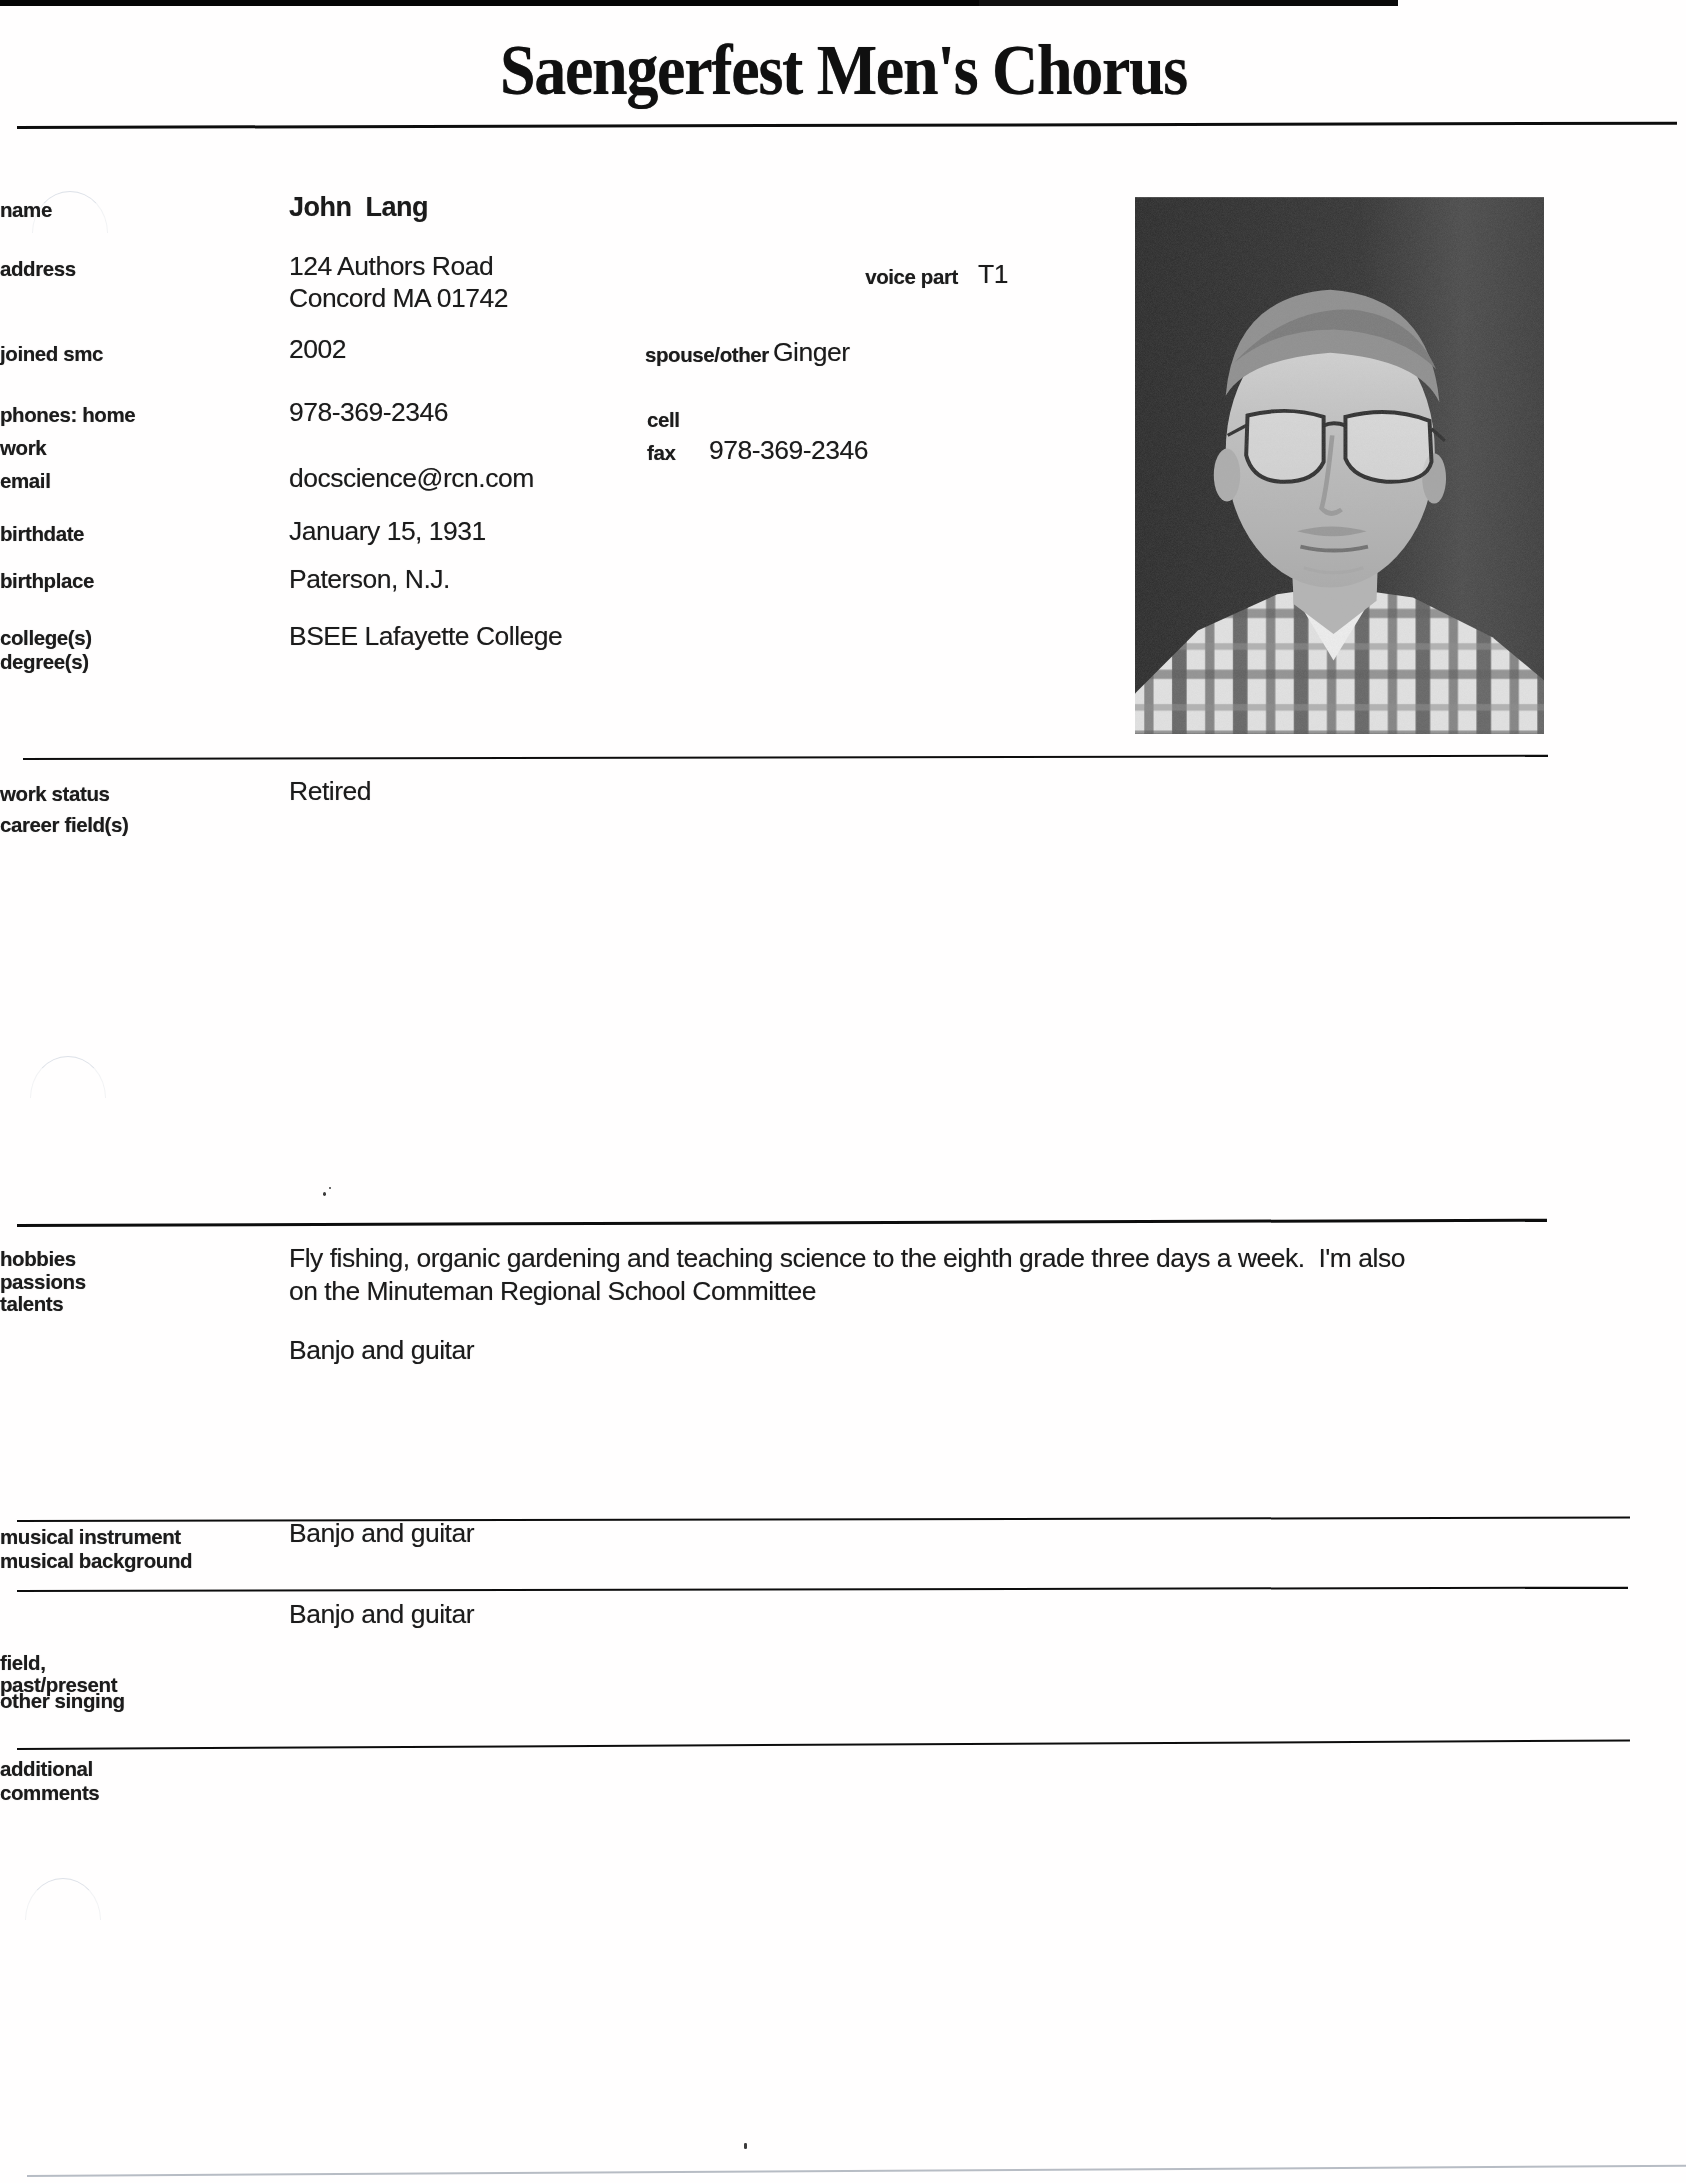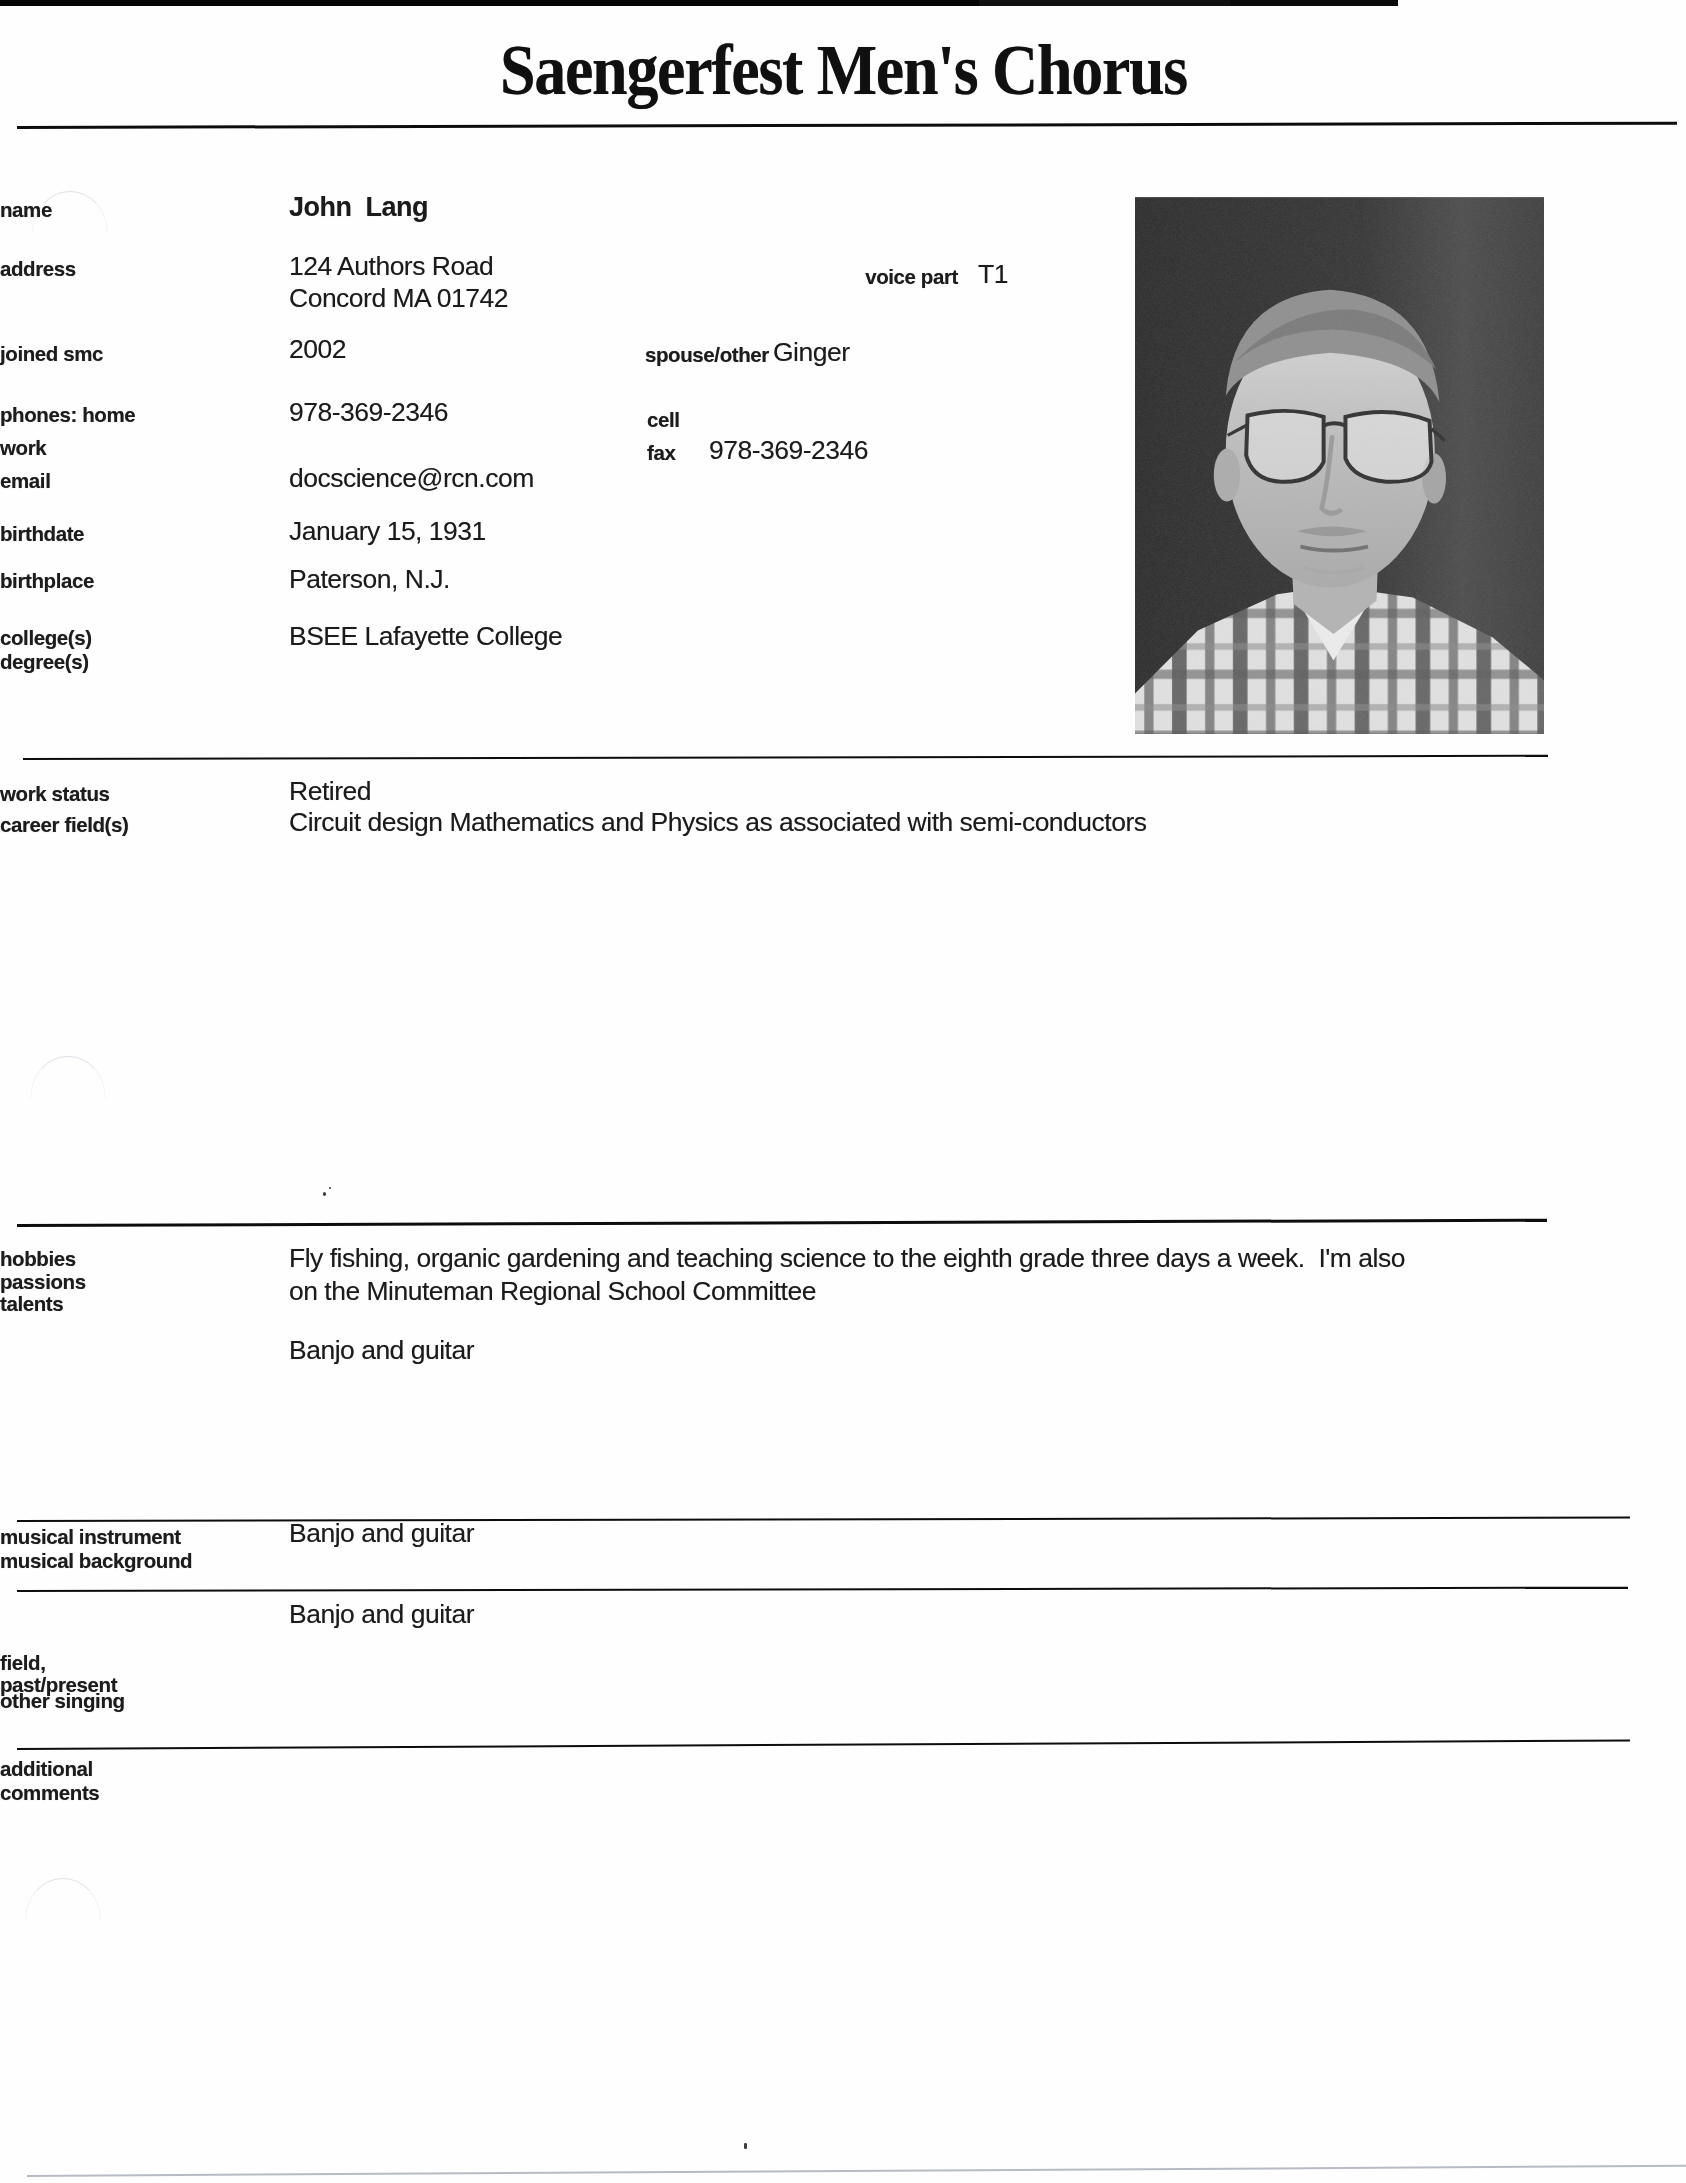--- a/index.html
+++ b/index.html
@@ -123,21 +123,20 @@
     <path d="M250 528 Q300 540 352 528" stroke="#6f6f6f" stroke-width="6" fill="none"></path>
     <path d="M255 560 Q300 575 345 560" stroke="#a8a8a8" stroke-width="5" fill="none"></path>
 
     <rect width="618" height="811" filter="url(#grain)" opacity="0.35"></rect>
   </svg>
 
   <div class="rule" style="left:23px;top:758px;width:1525px;height:2px;transform:rotate(-0.12deg);"></div>
   <div class="lbl" style="top:783px;">work status</div>
   <div class="val" style="top:777px;">Retired</div>
   <div class="lbl" style="top:814px;">career field(s)</div>
-  <div class="val" style="top:808px;">Circuit design Mathematics and Physics as associated with semi-conductors</div>
 
   <div class="rule" style="left:16.5px;top:1224px;width:1530px;height:2.6px;transform:rotate(-0.2deg);"></div>
   <div class="lbl" style="top:1248px;">hobbies</div>
   <div class="lbl" style="top:1271px;">passions</div>
   <div class="lbl" style="top:1293px;">talents</div>
   <div class="val para" style="top:1242px;">Fly fishing, organic gardening and teaching science to the eighth grade three days a week.  I'm also</div>
   <div class="val para" style="top:1275px;">on the Minuteman Regional School Committee</div>
   <div class="val" style="top:1336px;">Banjo and guitar</div>
 
   <div class="rule" style="left:16.5px;top:1520px;width:1613px;height:2px;transform:rotate(-0.12deg);"></div>

